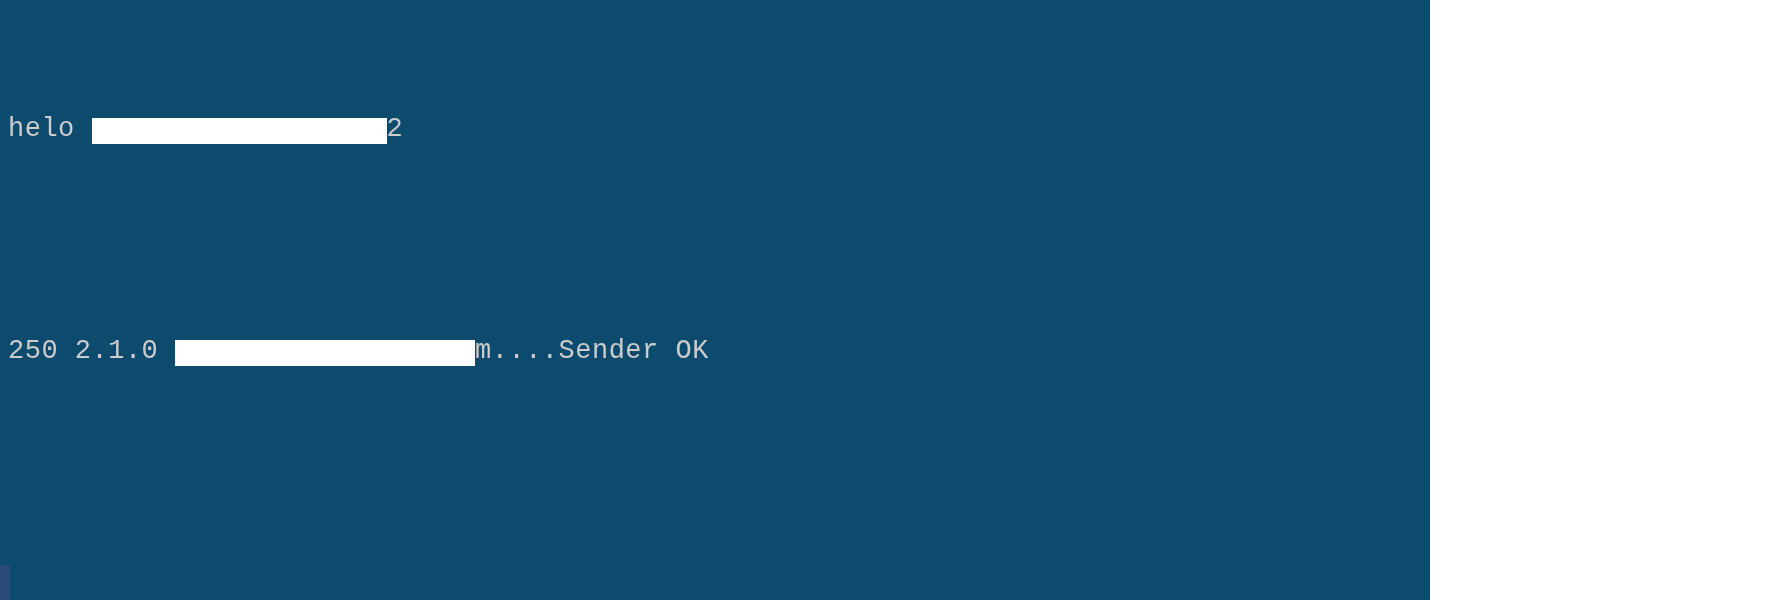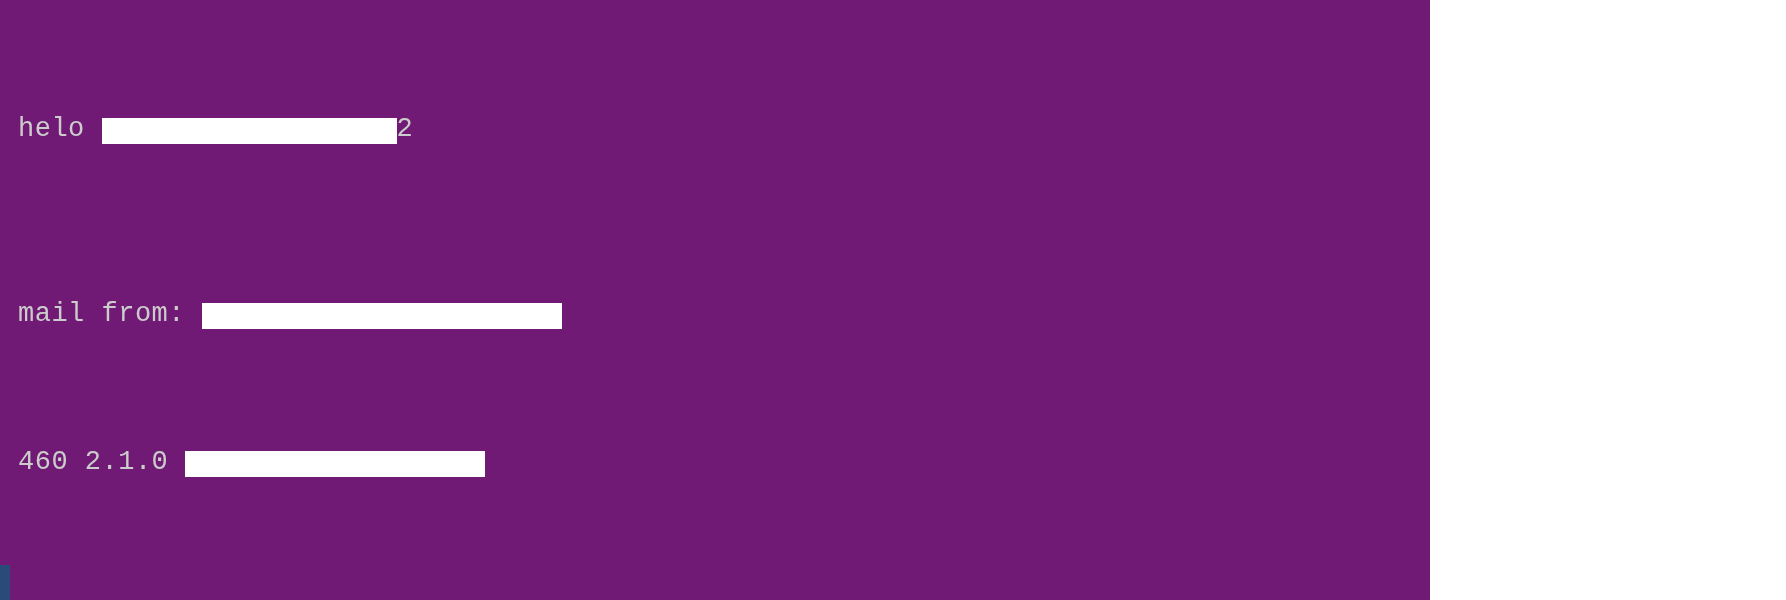--- a/index.html
+++ b/index.html
@@ -7,26 +7,26 @@
     padding: 0;
     width: 1786px;
     height: 600px;
     background: #ffffff;
     overflow: hidden;
   }
   .terminal {
     position: relative;
     width: 1430px;
     height: 600px;
-    background: #701a75;
+    background: #0c4a6e;
     font-family: "Consolas", "Courier New", monospace;
     font-size: 27px;
     line-height: 37px;
     color: #cccccc;
-    padding-left: 18px;
+    padding-left: 8px;
     box-sizing: border-box;
     white-space: pre;
     letter-spacing: 0.5px;
   }
   .line {
     position: relative;
     height: 37px;
     display: flex;
     align-items: center;
   }
@@ -51,28 +51,25 @@
 
 <div class="terminal">
 
   <div class="line">
     <span>helo </span>
     <span class="redact" style="width:295px"></span>
     <span>2</span>
   </div>
 
 
-  <div class="line">
-    <span>mail from: </span>
-    <span class="redact" style="width:360px"></span>
-  </div>
 
   <div class="line">
-    <span>460 2.1.0 </span>
+    <span>250 2.1.0 </span>
     <span class="redact" style="width:300px"></span>
+    <span>m....Sender OK</span>
   </div>
 
   
 
   
 
   
 
   
 

